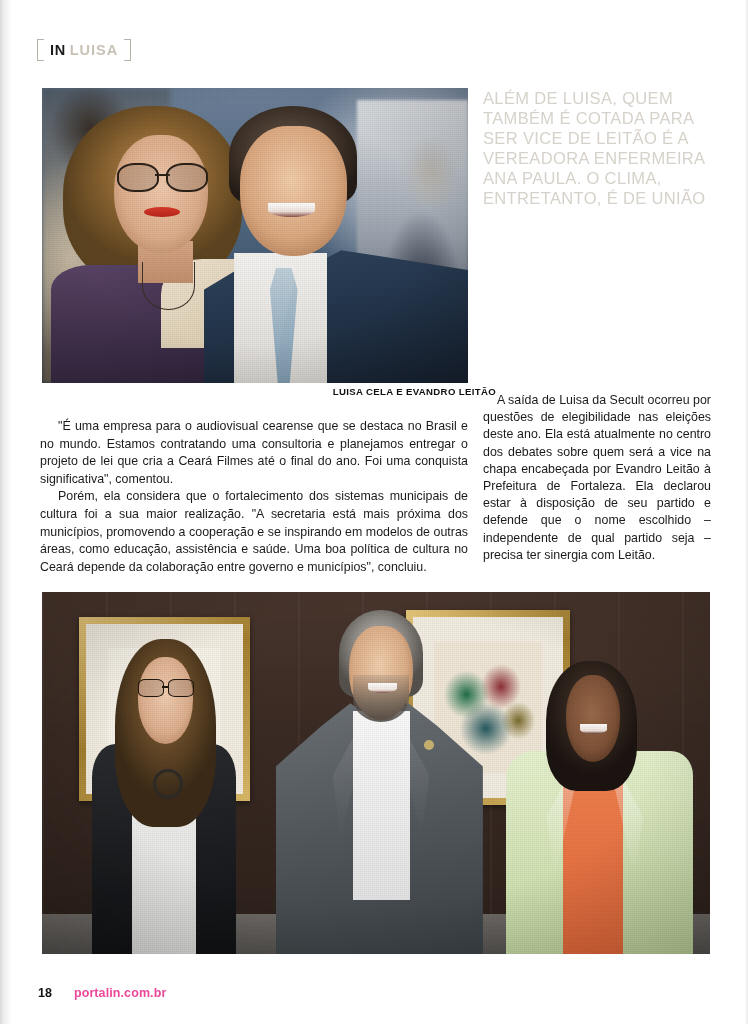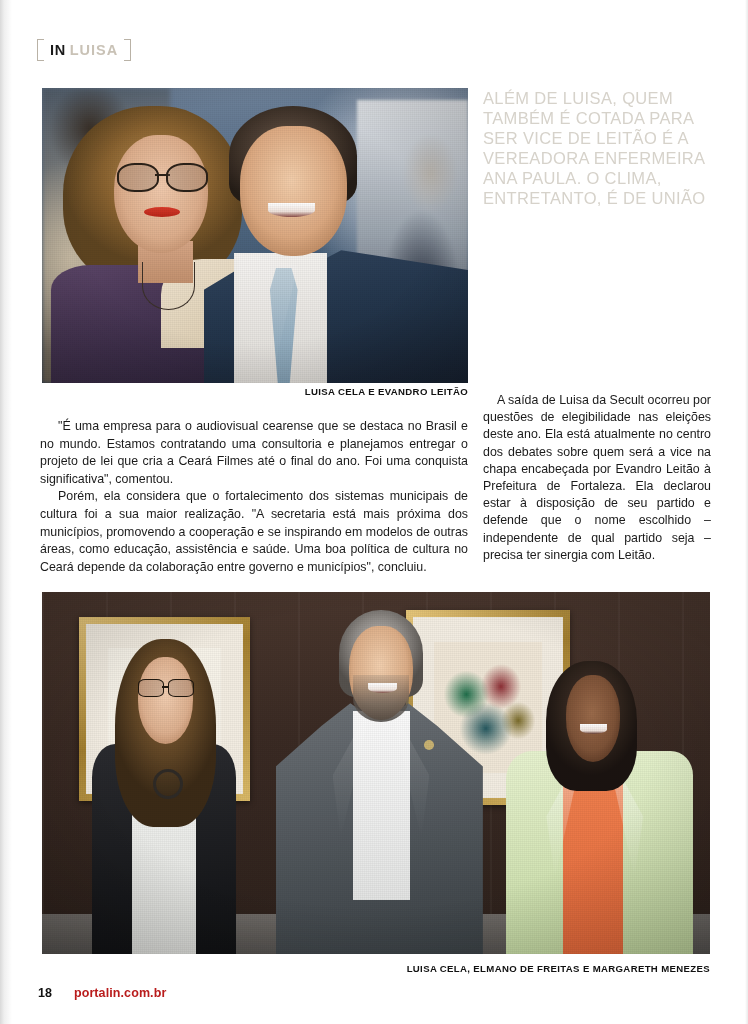--- a/index.html
+++ b/index.html
@@ -368,21 +368,21 @@
 
   
   .caption {
     position: absolute;
     font-size: 9.6px;
     font-weight: bold;
     letter-spacing: 0.35px;
     color: #111111;
     white-space: nowrap;
   }
-  #caption-top    { left: 468px; top: 386px; transform: translateX(-100%); padding-left: 44px; }
+  #caption-top    { left: 496px; top: 386px; transform: translateX(-100%); padding-left: 44px; }
   #caption-bottom { left: 710px; top: 963px; transform: translateX(-100%); }
 
   
   #pullquote {
     position: absolute;
     left: 483px;
     top: 88px;
     width: 232px;
     font-size: 16.5px;
     line-height: 20px;
@@ -436,21 +436,21 @@
     gap: 22px;
   }
   #footer .pg {
     font-size: 12.5px;
     font-weight: bold;
     color: #111111;
   }
   #footer .site {
     font-size: 12.5px;
     font-weight: bold;
-    color: #b91c1c;
+    color: #ec4899;
     letter-spacing: 0.1px;
   }
 </style>
 </head>
 <body>
 
 <div id="page">
 
   <div class="spine-shadow"></div>
   <div class="page-edge-right"></div>
@@ -546,20 +546,19 @@
       <div class="p3-pendant"></div>
       <div class="p3-hair"></div>
       <div class="p3-face"></div>
       <div class="p3-smile"></div>
 
       <div class="grain"></div>
       <div class="vig"></div>
     </div>
   </div>
 
-  <div class="caption" id="caption-bottom">LUISA CELA, ELMANO DE FREITAS E MARGARETH MENEZES</div>
 
   <div id="footer">
     <span class="pg">18</span>
     <span class="site">portalin.com.br</span>
   </div>
 
 </div>
 
 </body></html>

